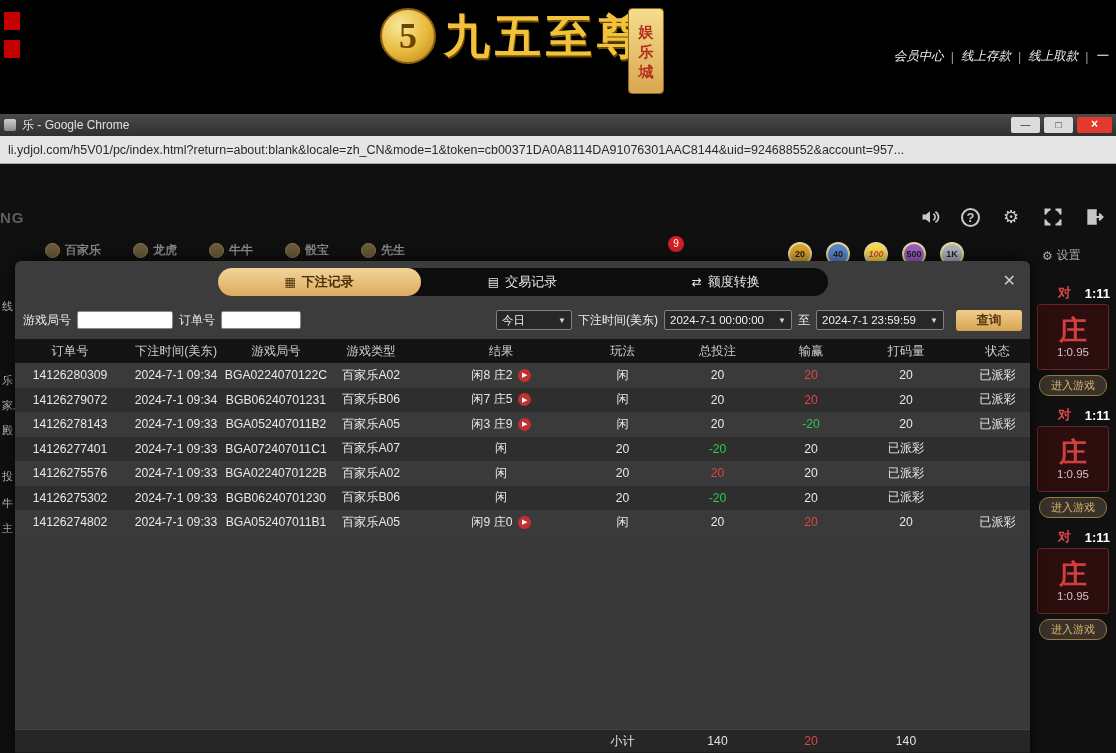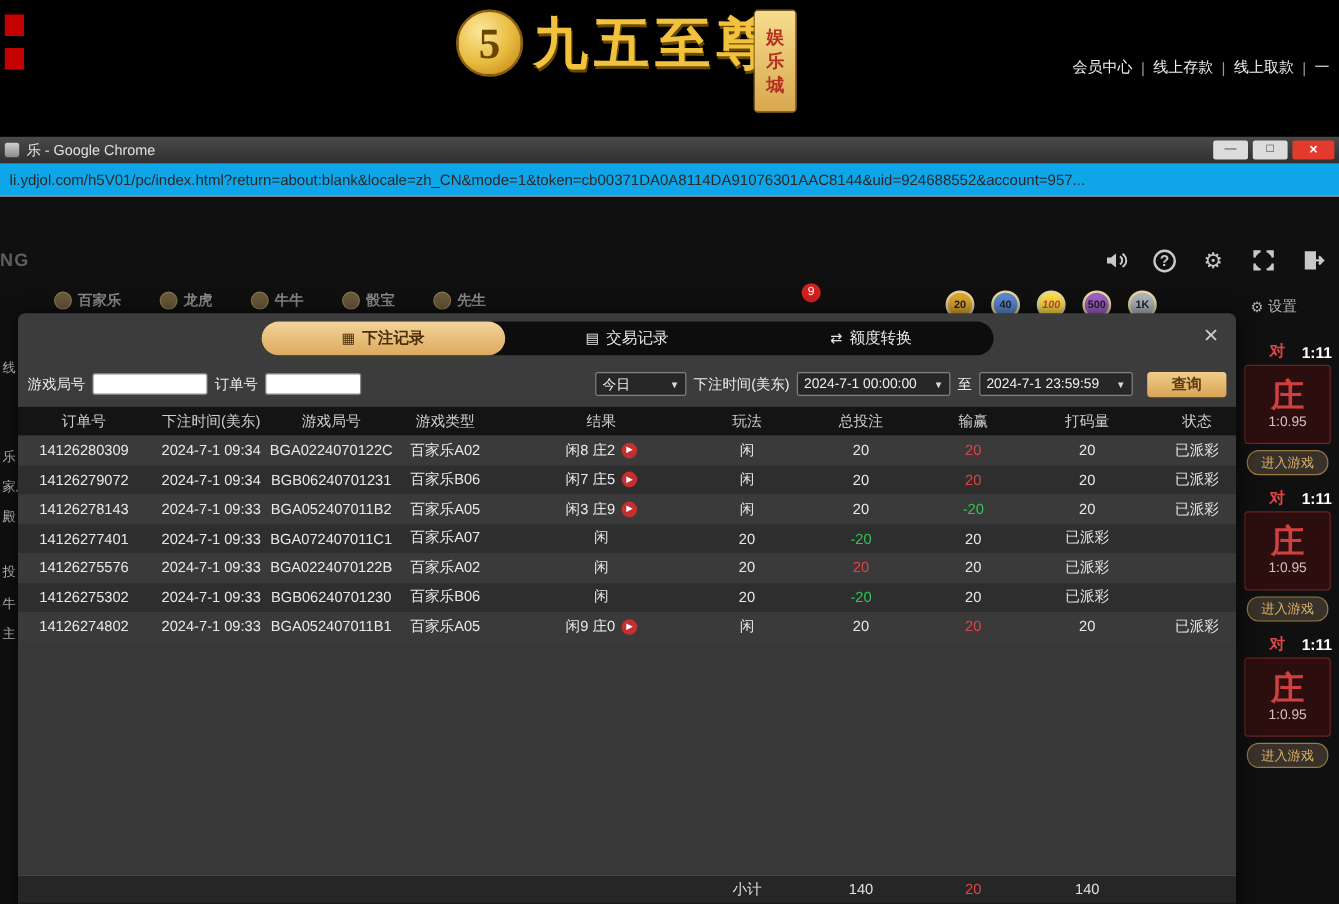--- a/index.html
+++ b/index.html
@@ -15,32 +15,32 @@
     display:flex; align-items:center; justify-content:center; z-index:3; }
   #logo-text { position:absolute; left:444px; top:6px; font:bold 46px "Liberation Serif",serif;
     color:#f2c23c; letter-spacing:5px; text-shadow:1px 2px 0 #6a4a00; z-index:3; }
   #logo-badge { position:absolute; left:628px; top:8px; width:36px; height:86px; border-radius:4px;
     background:linear-gradient(#f6dd8d,#d9a74f); border:1px solid #8a6a20; z-index:30;
     display:flex; flex-direction:column; align-items:center; justify-content:center; gap:3px; }
   #logo-badge span { color:#b52f20; font-weight:bold; font-size:15px; line-height:17px; }
   #top-nav { position:absolute; right:8px; top:48px; color:#f0f0f0; font-size:12.5px; z-index:3;
     display:flex; align-items:center; gap:7px; }
   #top-nav .sep { color:#9a9a9a; }
-  #top-nav span[data-interactable="true"] { cursor:pointer; }
+  #top-nav span[data-interactable="true"] { cursor:pointer;font-style:italic; }
 
   
   #browser { position:absolute; left:0; top:78px; width:1116px; height:699px; z-index:2;margin-top:36px; }
   #title-bar { height:22px; background:linear-gradient(#4a4a4a,#2f2f2f); display:flex; align-items:center;
     padding:0 4px; color:#e0e0e0; font-size:12px; }
   #favicon { width:12px; height:12px; background:linear-gradient(#cfcfcf,#8a8a8a); border-radius:2px; margin-right:6px; }
   #win-controls { margin-left:auto; display:flex; gap:4px; }
   .win-btn { width:29px; height:16px; background:#dcdcdc; color:#333; font-size:10px; line-height:15px;
     text-align:center; border-radius:2px; cursor:pointer; }
   .win-btn.close { width:35px; background:#e23b2e; color:#fff; font-weight:bold; font-size:12px; }
-  #url-bar { height:28px; background:#0ea5e9; border-bottom:1px solid #a8a8a8; display:flex; align-items:center; }
+  #url-bar { height:28px; background:#e5e5e5; border-bottom:1px solid #a8a8a8; display:flex; align-items:center; }
   #url-text { padding-left:8px; color:#2a2a2a; font-size:12.5px; white-space:nowrap; overflow:hidden; width:100%; }
 
   
   #viewport { position:relative; height:625px; background:#101010; overflow:hidden; }
   #brand { position:absolute; left:0; top:45px; color:#5f5f5f; font-weight:bold; font-size:15px; letter-spacing:1px; }
   #top-icons { position:absolute; right:10px; top:42px; display:flex; gap:20px; align-items:center; }
   .ticon { width:22px; height:22px; color:#c8c8c8; display:flex; align-items:center; justify-content:center;
     font-size:18px; cursor:pointer; }
   .ticon svg { width:20px; height:20px; fill:#c8c8c8; }
   .ticon.help { border:2px solid #c8c8c8; border-radius:50%; width:19px; height:19px; font-size:13px; font-weight:bold; }

